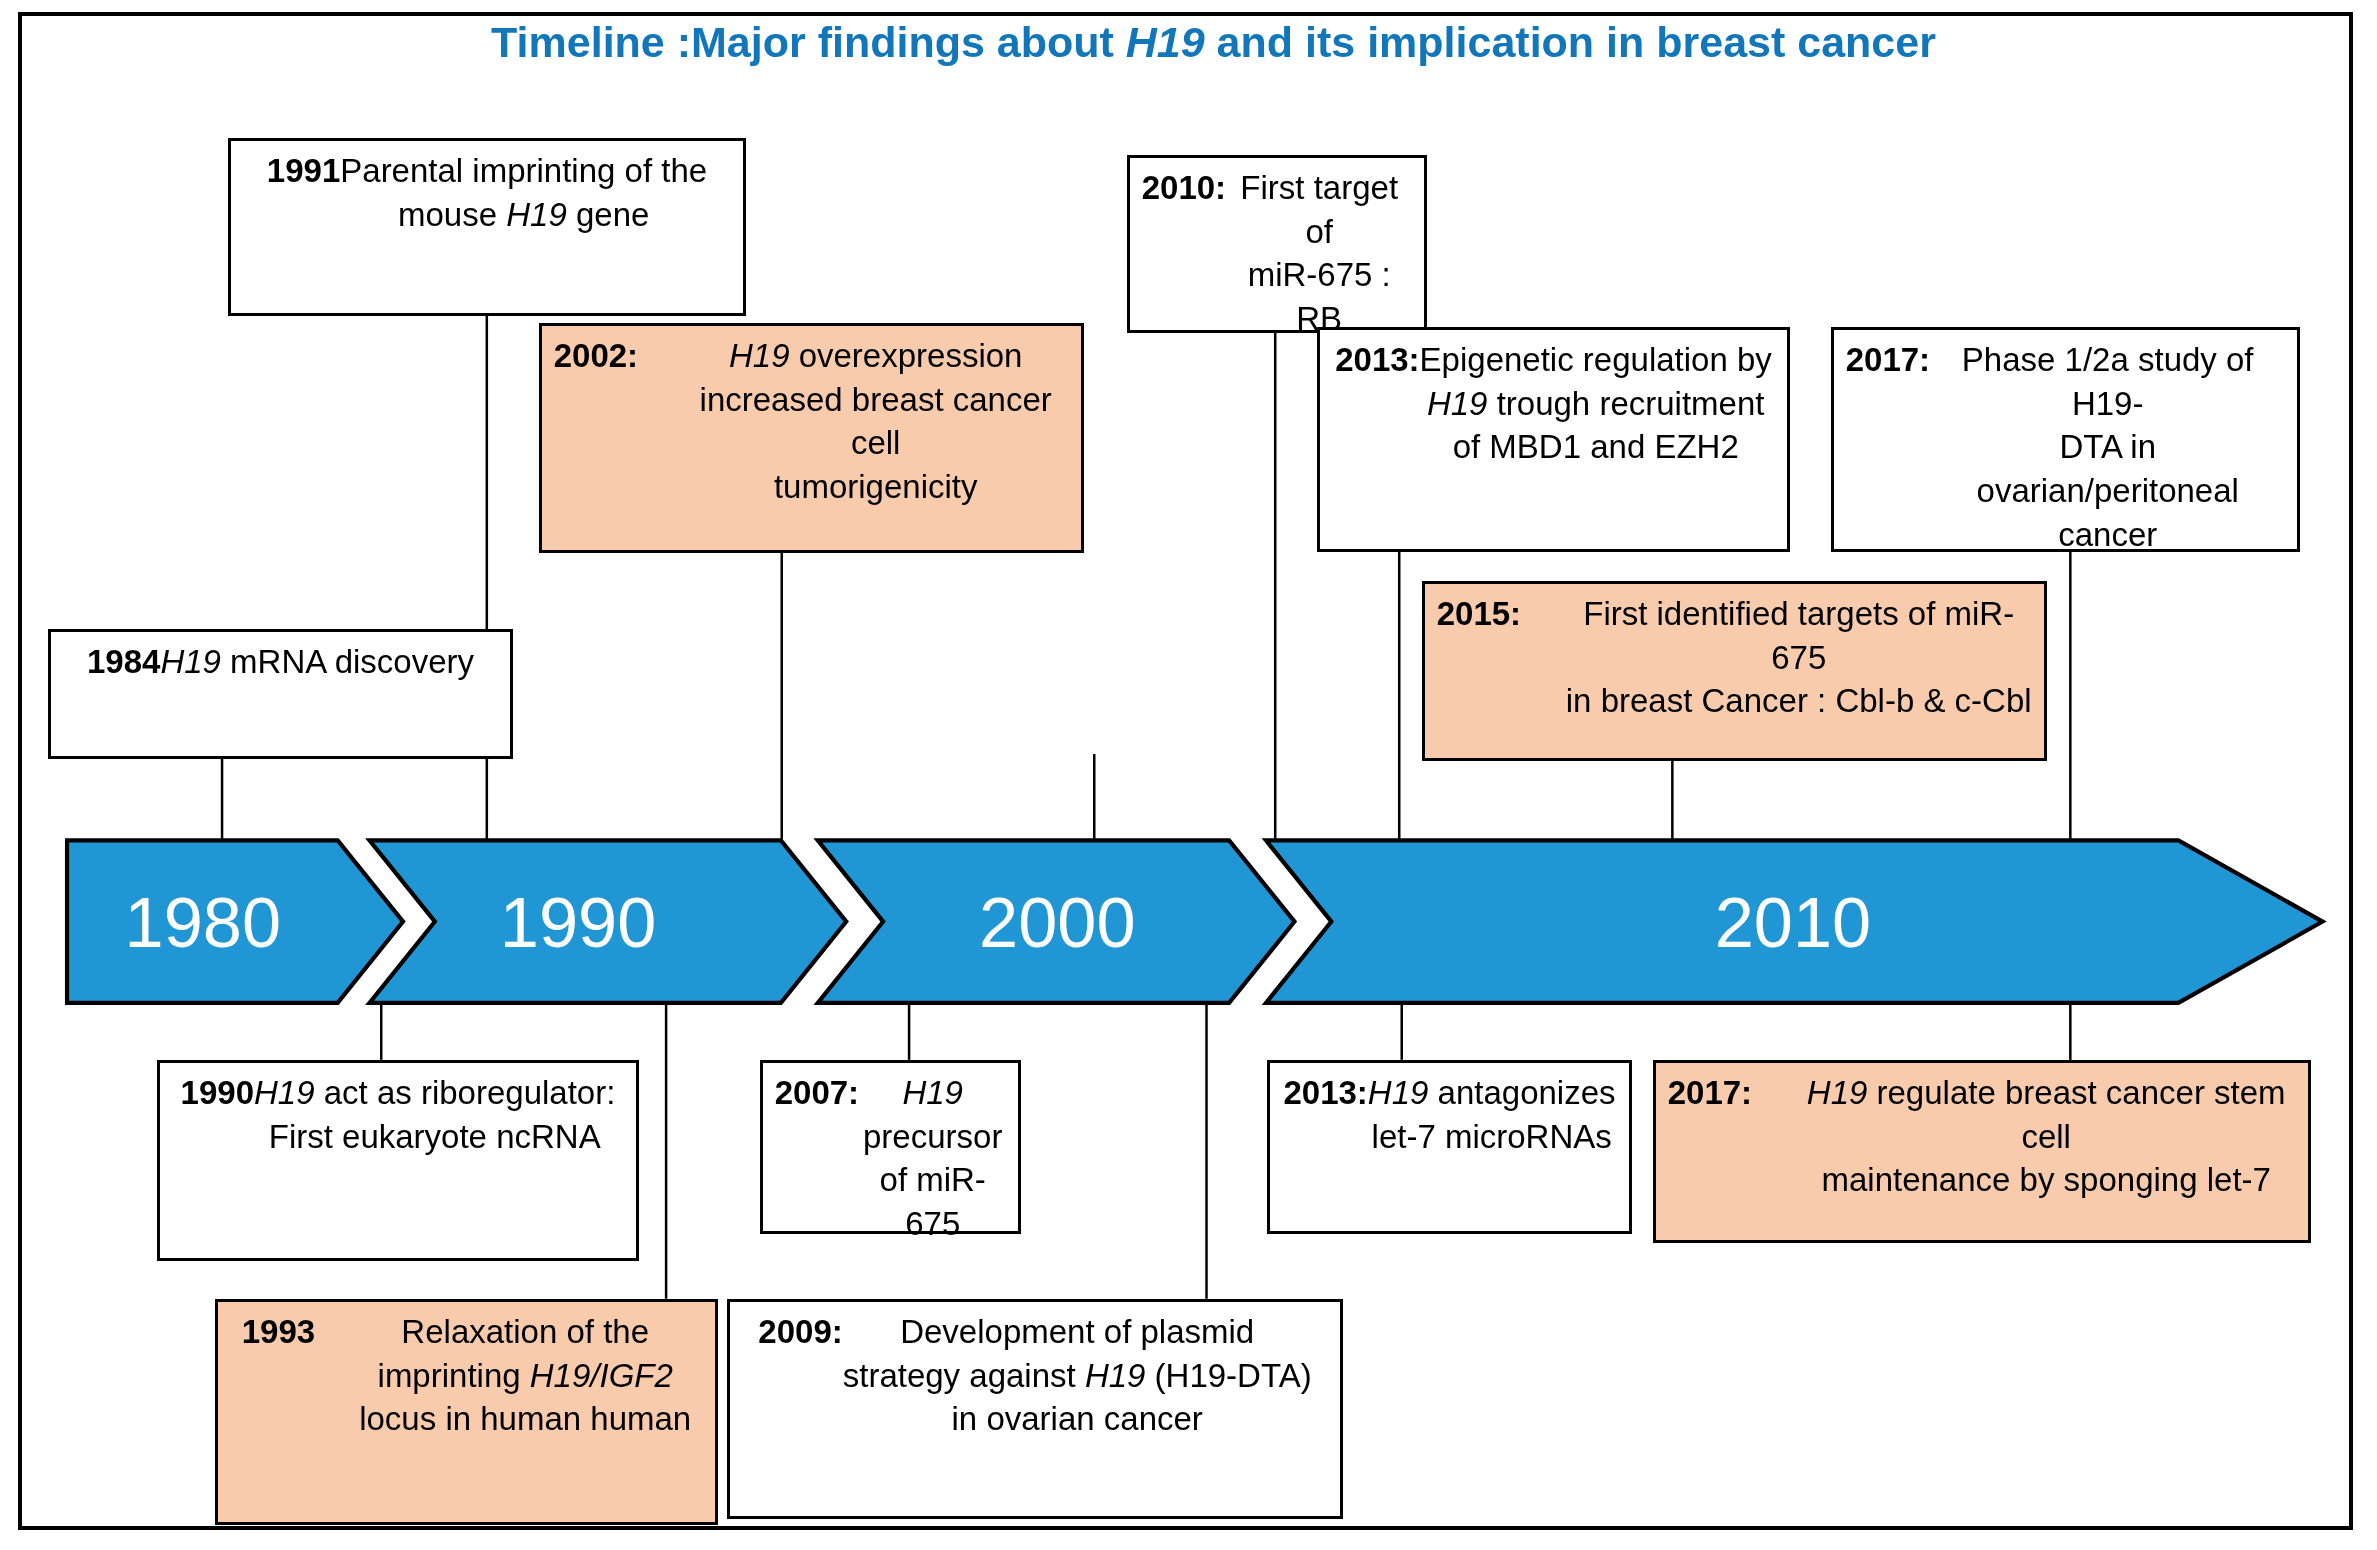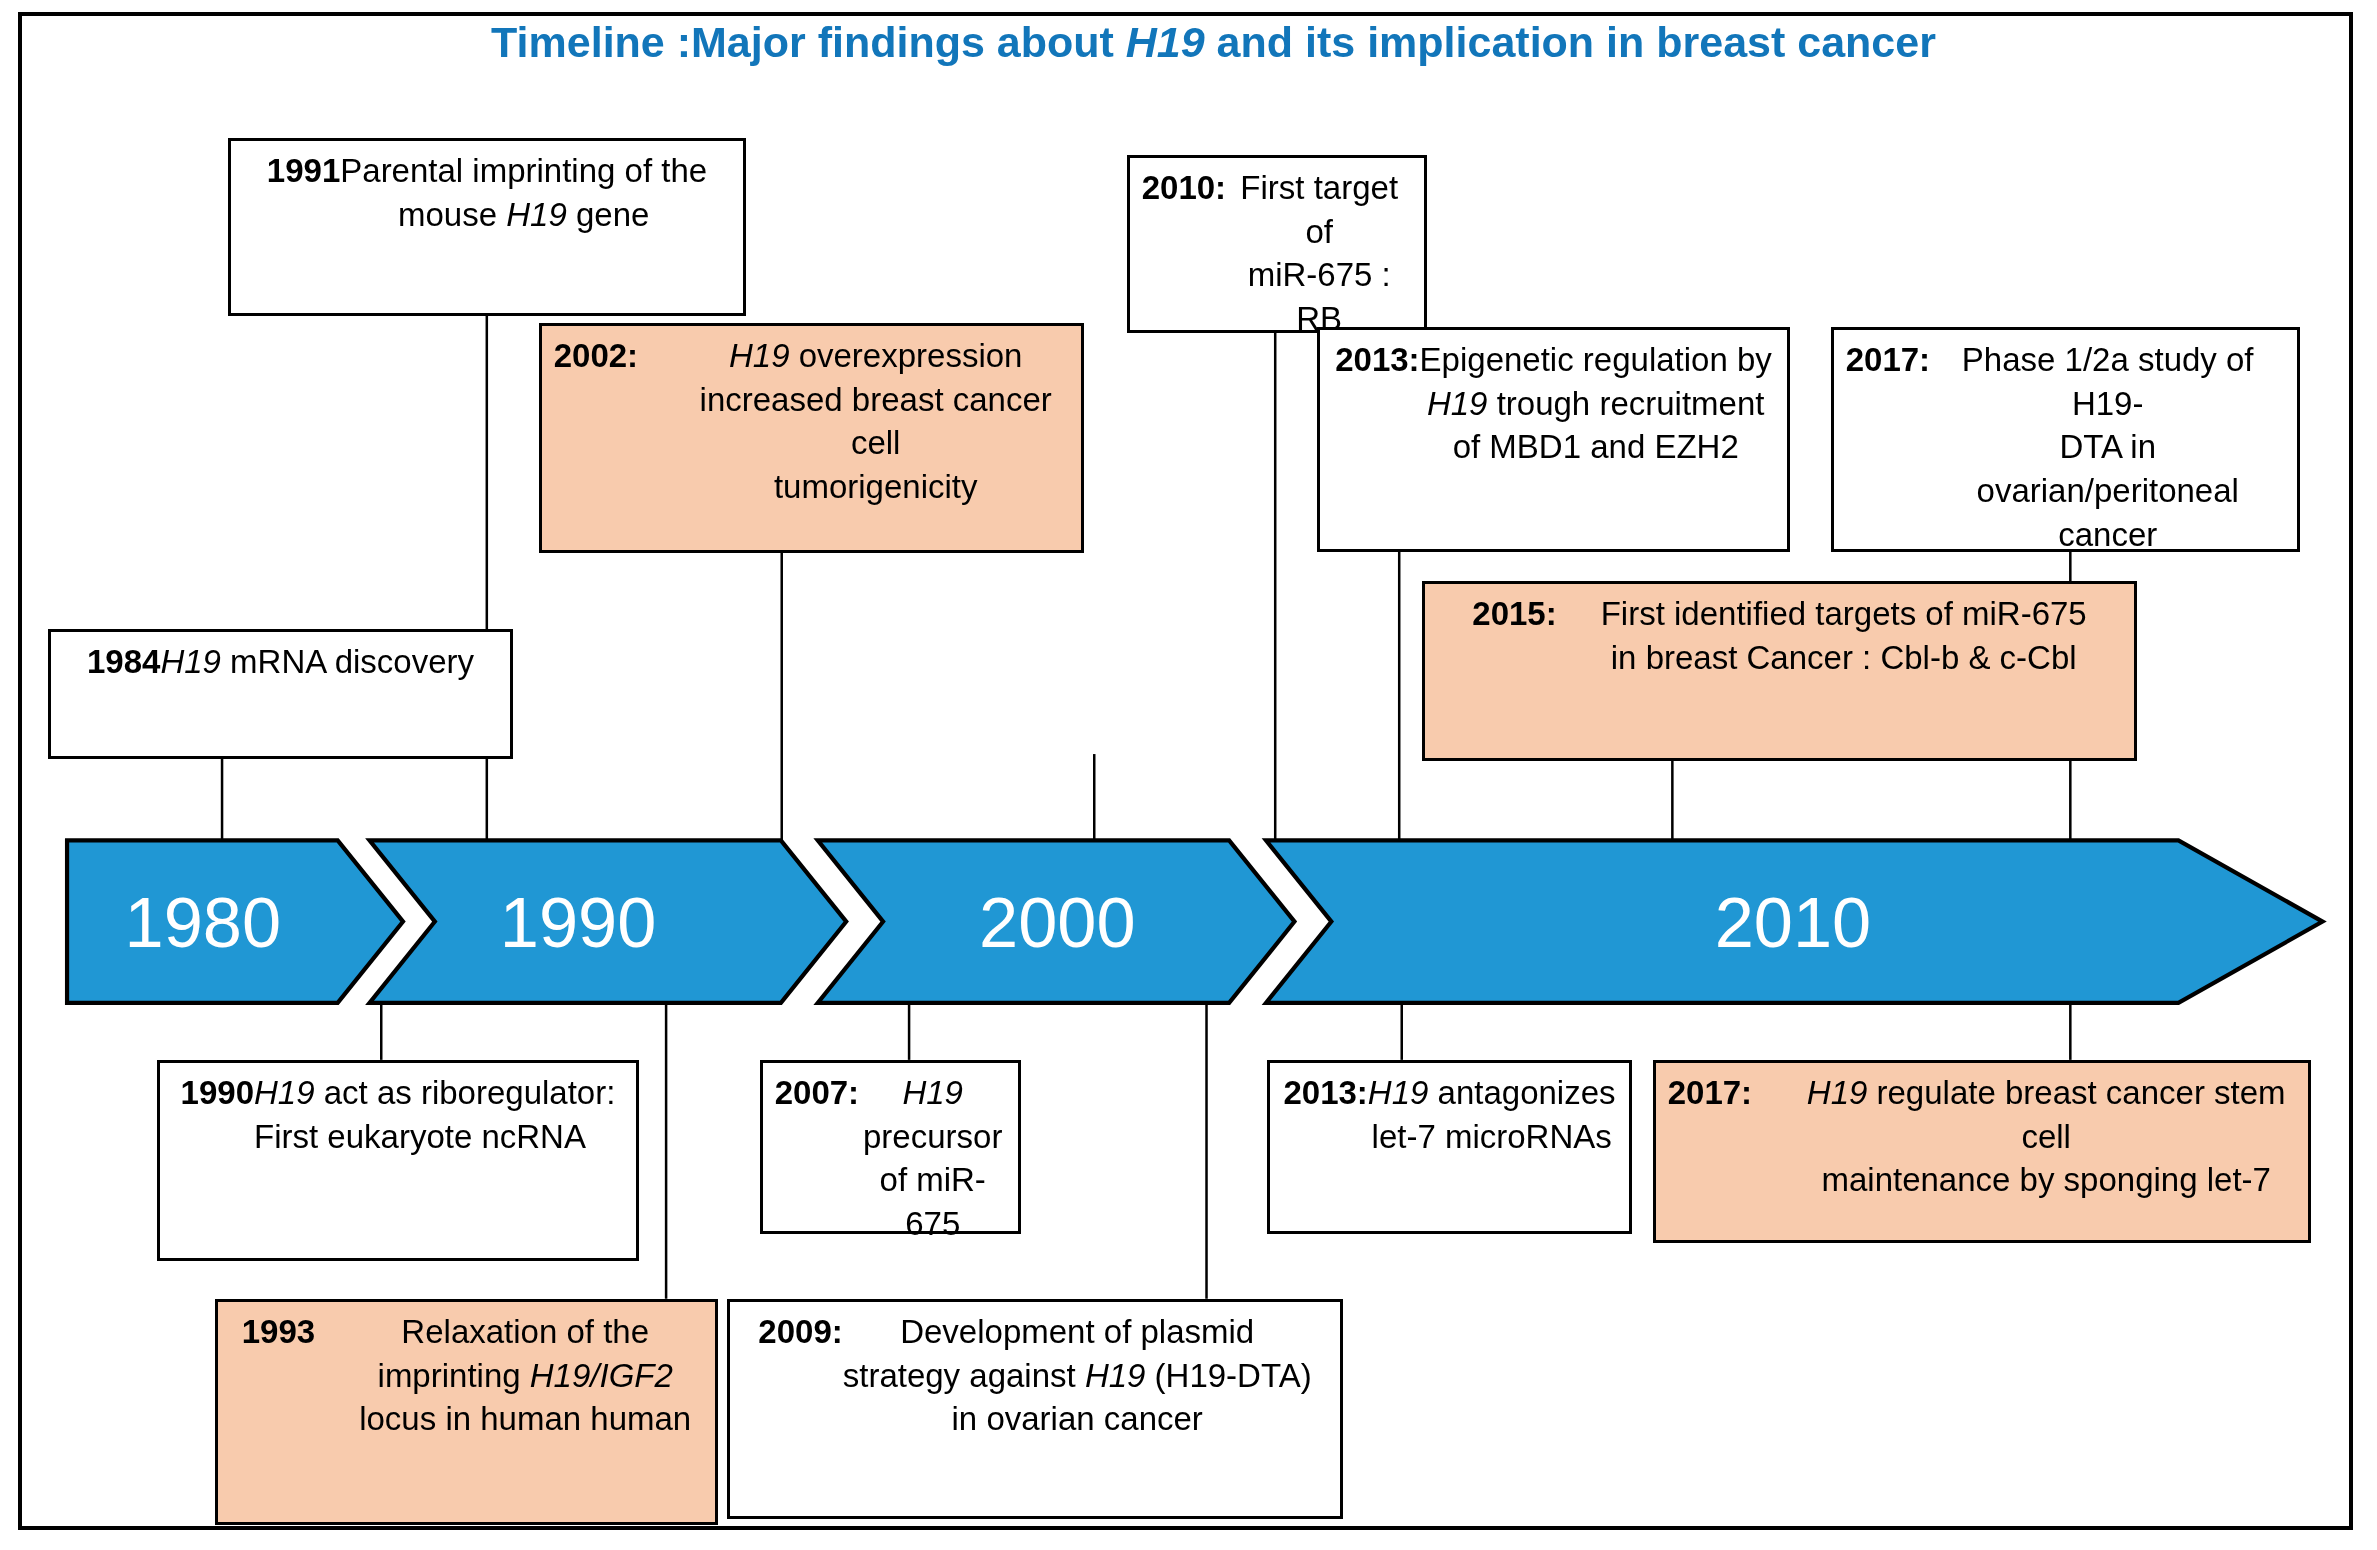--- a/index.html
+++ b/index.html
@@ -29,21 +29,21 @@
     text-anchor:middle;
   }
   .box {
     position:absolute; box-sizing:border-box;
     border:3.4px solid #000; background:#fff; color:#000;
     display:flex; flex-direction:row; justify-content:center;
     padding:8.4px 11.7px; font-size:33px; line-height:1.32; text-align:center;
   }
   .box.orange { background:var(--box-orange);gap:44px; }
   .box .year { font-weight:bold; }
-  .box.left .body { text-align:left; }
+  .box.left .body { text-align:center; }
   .it { font-style:italic; }
 </style>
 </head>
 <body>
 
 <div class="canvas">
 
   <div class="frame"></div>
 
   <div class="title"><span>Timeline :Major findings about </span><span class="it">H19</span><span> and its implication in breast cancer</span></div>
@@ -101,21 +101,21 @@
     <div class="year">2013:</div>
     <div class="body"><span>Epigenetic regulation by</span><br><span class="it">H19</span><span> trough recruitment</span><br><span>of MBD1 and EZH2</span></div>
   </div>
 
   <div class="box" style="left:1831px;top:327px;width:469px;height:225px">
     <div class="year">2017:</div>
     <div class="body"><span>Phase 1/2a study of H19-</span><br><span>DTA in ovarian/peritoneal</span><br><span>cancer</span></div>
   </div>
 
 
-  <div class="box orange" style="left:1422px;top:581px;width:715px;height:180px">
+  <div class="box orange" style="left:1422px;top:581px;width:625px;height:180px">
     <div class="year">2015:</div>
     <div class="body"><span>First identified targets of miR-675</span><br><span>in breast Cancer : Cbl-b &amp; c-Cbl</span></div>
   </div>
 
   <div class="box left" style="left:157px;top:1060px;width:482px;height:201px">
     <div class="year">1990</div>
     <div class="body"><span class="it">H19</span><span> act as riboregulator:</span><br><span>First eukaryote ncRNA</span></div>
   </div>
 
   <div class="box orange" style="left:215px;top:1299px;width:503px;height:226px">

